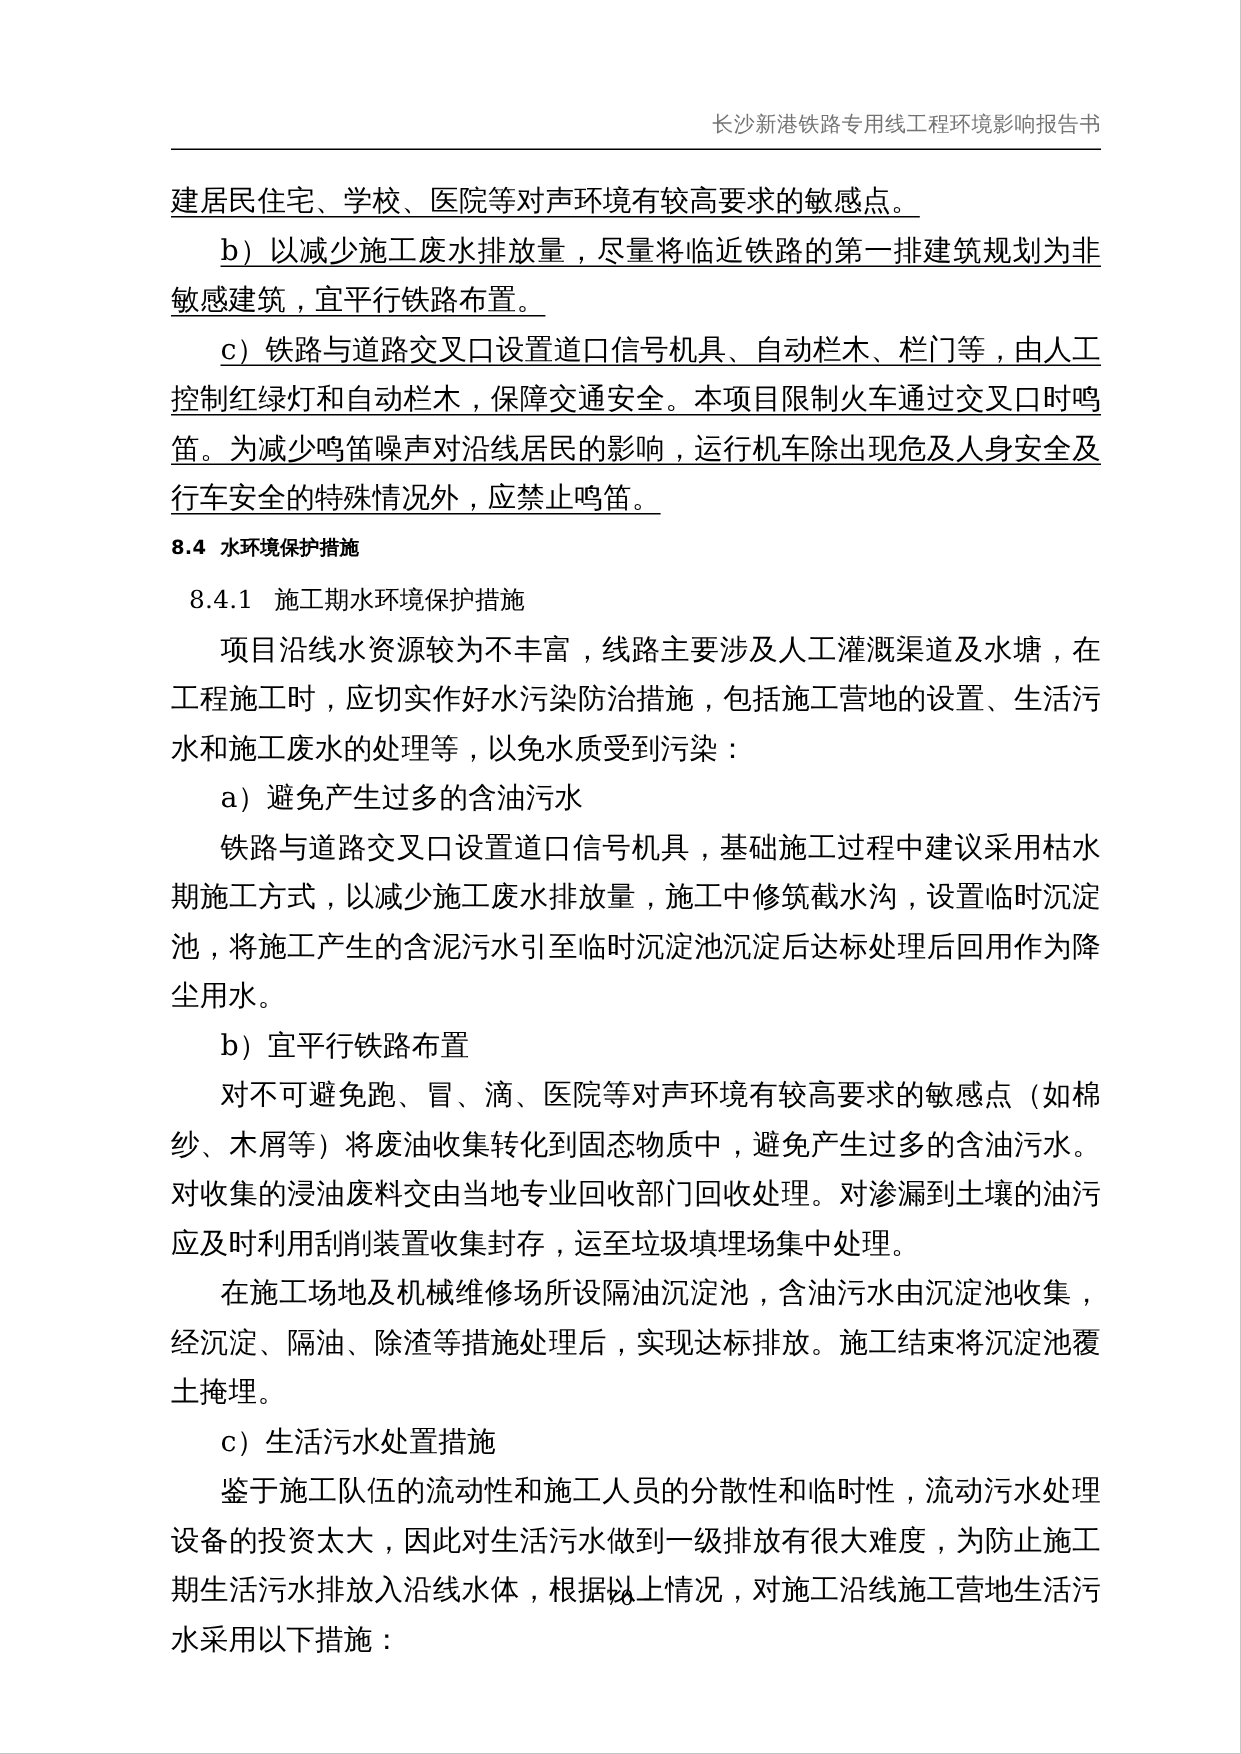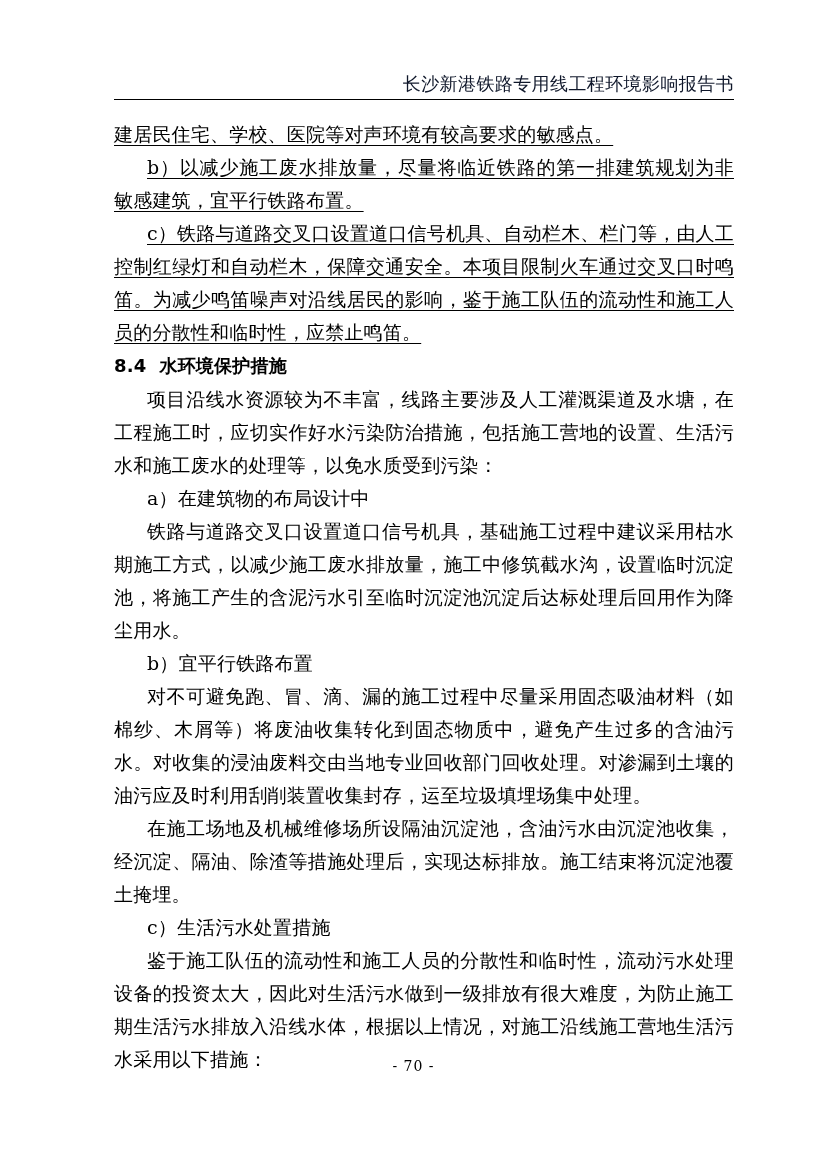--- a/index.html
+++ b/index.html
@@ -26,23 +26,23 @@
     height: 1169px;
   }
   .header-area {
     position: absolute;
     top: 72px;
     left: 0;
     width: 620px;
     text-align: right;
   }
   .header-text {
-    font-size: 18px;
+    font-size: 14px;
     letter-spacing: 0.4px;
-    color: #0f172a;
+    color: #737373;
     font-family: Liberation Serif, serif;
   }
   .header-rule {
     position: absolute;
     top: 99px;
     left: 0;
     width: 620px;
     height: 1px;
     background: #000;
   }
@@ -62,21 +62,21 @@
   }
   p.indent2 {
     text-indent: 33px;
   }
   .underline {
     text-decoration: underline;
     text-underline-offset: 4px;
   }
   h2.heading {
     margin: 0;
-    font-size: 18px;
+    font-size: 13px;
     line-height: 34px;
     font-weight: bold;
     font-family: "DejaVu Sans", "Liberation Sans", sans-serif;
     letter-spacing: 0.2px;
   }
   h3.subheading {
     margin: 0;
     font-size: 16.5px;
     line-height: 34px;
     font-weight: normal;
@@ -108,37 +108,40 @@
       <span class="header-text">长沙新港铁路专用线工程环境影响报告书</span>
     </div>
     <div class="header-rule"></div>
 
     <div class="body-area">
 
       <p class="para underline">建居民住宅、学校、医院等对声环境有较高要求的敏感点。</p>
 
       <p class="para indent2 underline">b）以减少施工废水排放量，尽量将临近铁路的第一排建筑规划为非敏感建筑，宜平行铁路布置。</p>
 
-      <p class="para indent2 underline">c）铁路与道路交叉口设置道口信号机具、自动栏木、栏门等，由人工控制红绿灯和自动栏木，保障交通安全。本项目限制火车通过交叉口时鸣笛。为减少鸣笛噪声对沿线居民的影响，鉴于施工队伍的流动性和施工人员的分散性和临时性，应禁止鸣笛。</p>
+      <p class="para indent2 underline">c）铁路与道路交叉口设置道口信号机具、自动栏木、栏门等，由人工控制红绿灯和自动栏木，保障交通安全。本项目限制火车通过交叉口时鸣笛。为减少鸣笛噪声对沿线居民的影响，运行机车除出现危及人身安全及行车安全的特殊情况外，应禁止鸣笛。</p>
 
       <h2 class="heading">
         <span class="num">8.4</span>&nbsp;&nbsp;<span>水环境保护措施</span>
       </h2>
 
+      <h3 class="subheading">
+        <span class="num">8.4.1</span><span>施工期水环境保护措施</span>
+      </h3>
 
       <p class="para indent2">项目沿线水资源较为不丰富，线路主要涉及人工灌溉渠道及水塘，在工程施工时，应切实作好水污染防治措施，包括施工营地的设置、生活污水和施工废水的处理等，以免水质受到污染：</p>
 
-      <p class="para indent2">a）在建筑物的布局设计中</p>
+      <p class="para indent2">a）避免产生过多的含油污水</p>
 
       <p class="para indent2">铁路与道路交叉口设置道口信号机具，基础施工过程中建议采用枯水期施工方式，以减少施工废水排放量，施工中修筑截水沟，设置临时沉淀池，将施工产生的含泥污水引至临时沉淀池沉淀后达标处理后回用作为降尘用水。</p>
 
       <p class="para indent2">b）宜平行铁路布置</p>
 
 
-      <p class="para indent2">对不可避免跑、冒、滴、漏的施工过程中尽量采用固态吸油材料（如棉纱、木屑等）将废油收集转化到固态物质中，避免产生过多的含油污水。对收集的浸油废料交由当地专业回收部门回收处理。对渗漏到土壤的油污应及时利用刮削装置收集封存，运至垃圾填埋场集中处理。</p>
+      <p class="para indent2">对不可避免跑、冒、滴、医院等对声环境有较高要求的敏感点（如棉纱、木屑等）将废油收集转化到固态物质中，避免产生过多的含油污水。对收集的浸油废料交由当地专业回收部门回收处理。对渗漏到土壤的油污应及时利用刮削装置收集封存，运至垃圾填埋场集中处理。</p>
 
       <p class="para indent2">在施工场地及机械维修场所设隔油沉淀池，含油污水由沉淀池收集，经沉淀、隔油、除渣等措施处理后，实现达标排放。施工结束将沉淀池覆土掩埋。</p>
 
       <p class="para indent2">c）生活污水处置措施</p>
 
       <p class="para indent2">鉴于施工队伍的流动性和施工人员的分散性和临时性，流动污水处理设备的投资太大，因此对生活污水做到一级排放有很大难度，为防止施工期生活污水排放入沿线水体，根据以上情况，对施工沿线施工营地生活污水采用以下措施：</p>
 
     </div>
   </div>
 

